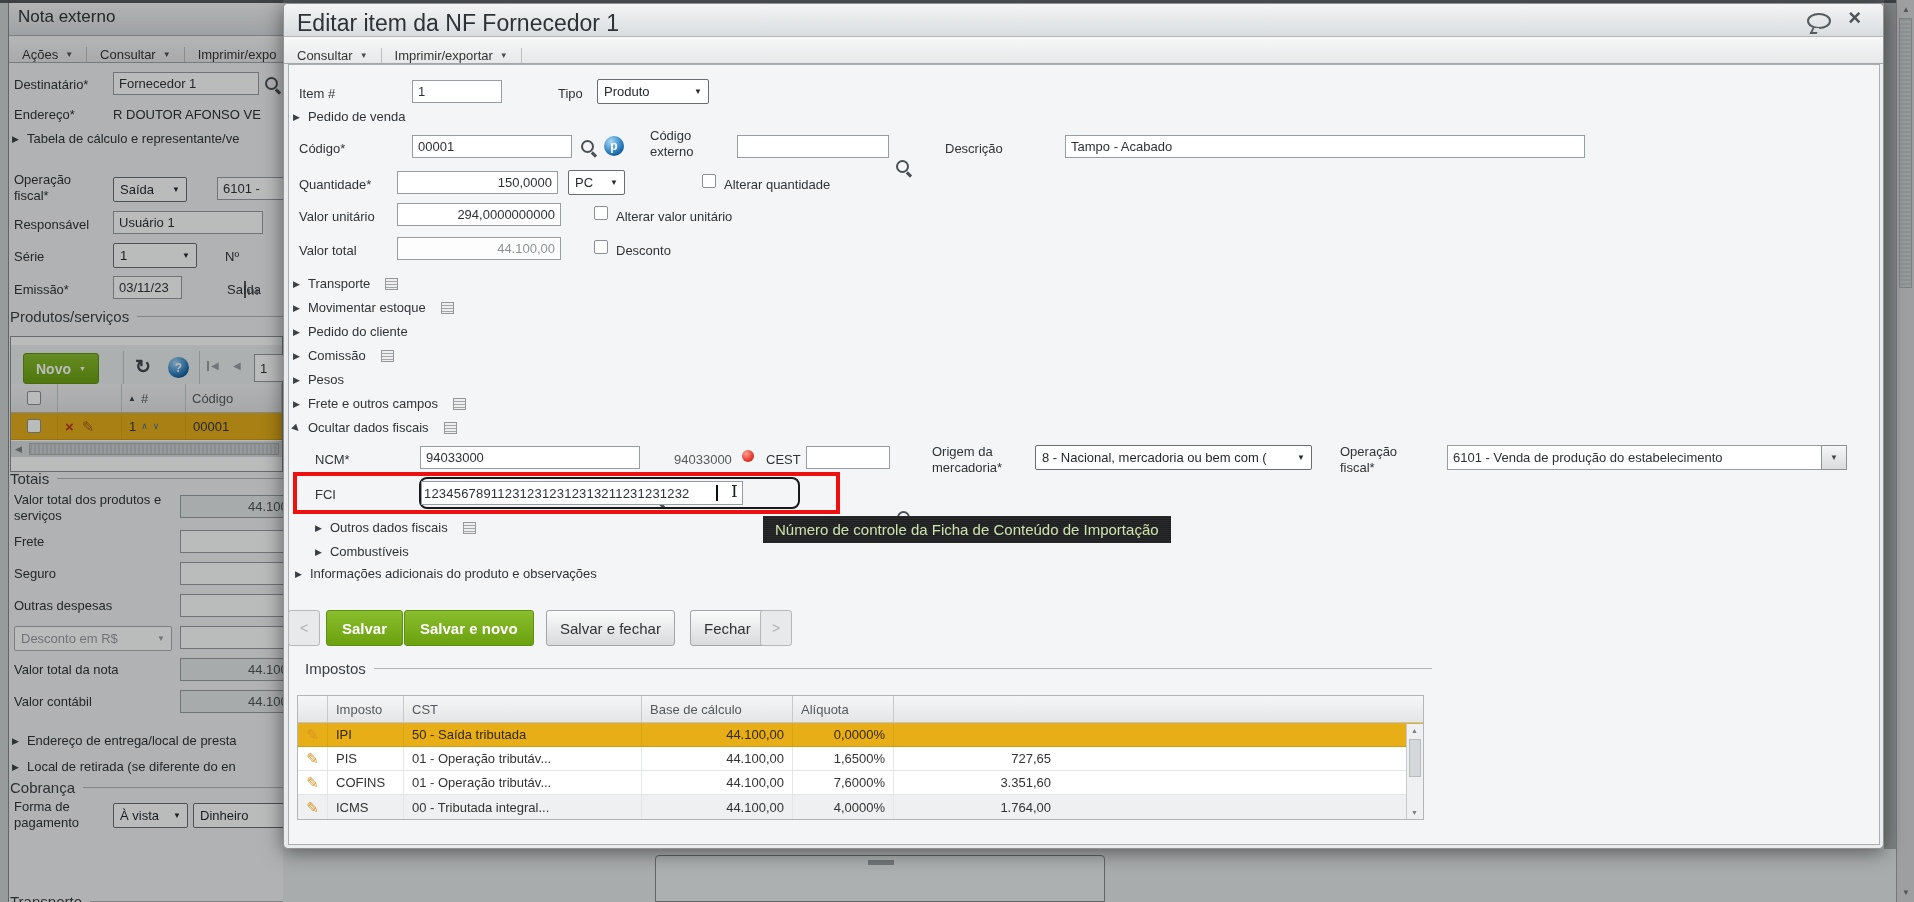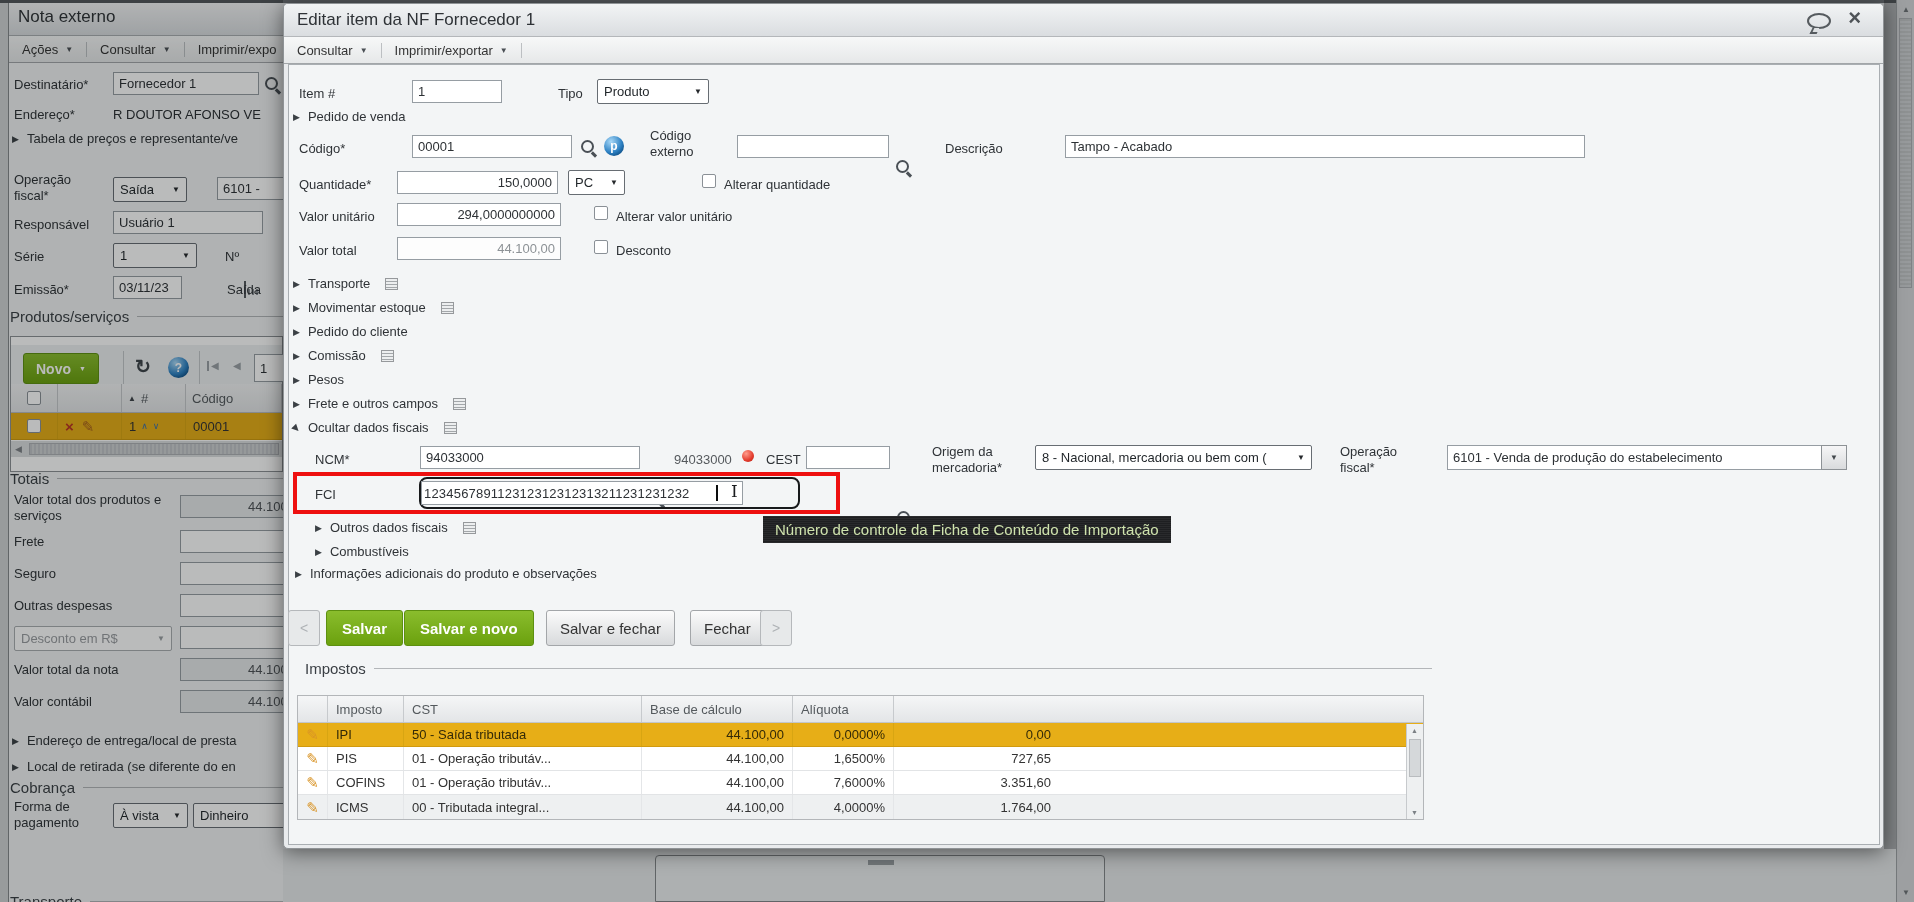--- a/index.html
+++ b/index.html
@@ -31,21 +31,21 @@
 .lock::after{content:"";position:absolute;left:0;top:7px;width:14px;height:9px;background:#6e7378;border-radius:2px}
 .cal{width:17px;height:17px;border:1px solid #54595e;background:#fbfcfc;position:relative;flex:none}
 .cal::before{content:"";position:absolute;top:1px;left:1px;right:1px;height:3px;background:#54595e}
 .cal::after{content:"";position:absolute;top:7px;left:3px;width:10px;height:6px;
   background:repeating-linear-gradient(90deg,#898e93 0 2px,transparent 2px 4px)}
 .blueic{border-radius:50%;background:radial-gradient(circle at 35% 28%,#a8d8f7,#2e82c4 55%,#12568f,#11558f);
   color:#fff;display:flex;align-items:center;justify-content:center;font-weight:bold}
 .rdot{width:12px;height:12px;border-radius:50%;background:radial-gradient(circle at 35% 30%,#ff9d8d,#e33b2d 60%,#b02013);flex:none}
 .leg{display:flex;align-items:center;gap:8px;font-size:15px;color:#3a3f44;white-space:nowrap}
 .leg .line{flex:1;height:1px;background:#b3b6b9}
-.menubar{display:flex;align-items:center;background:linear-gradient(#f7f8f8,#e6e8e9);border-bottom:1px solid #a2a6a9}
+.menubar{display:flex;align-items:flex-end;background:linear-gradient(#f7f8f8,#e6e8e9);border-bottom:1px solid #a2a6a9}
 .mitem{display:flex;align-items:center;gap:7px;padding:0 13px;border-right:1px solid #bcbfc2;font-size:13px;color:#333;white-space:nowrap}
 .mitem .car{font-size:8px;color:#4a4f54}
 .secrow{position:absolute;display:flex;align-items:center;gap:8px;white-space:nowrap}
 .btn-green{display:flex;align-items:center;justify-content:center;background:linear-gradient(#8abd2d,#6ba10e);
   border:1px solid #5d9010;border-radius:3px;color:#fff;font-weight:bold;font-size:15px;height:36px;padding:0 15px;white-space:nowrap}
 .btn-gray{display:flex;align-items:center;justify-content:center;background:linear-gradient(#fbfbfb,#d8dadc);
   border:1px solid #a3a6a9;border-radius:3px;color:#333;font-size:15px;height:36px;padding:0 13px;white-space:nowrap}
 .btn-nav{display:flex;align-items:center;justify-content:center;background:#e7e9ea;border:1px solid #b5b8bb;
   border-radius:3px;color:#aeb2b5;font-size:14px;height:36px;width:32px}
 .th{display:flex;align-items:center;padding:0 8px;border-right:1px solid #c7cacd;color:#54595d;font-size:13px;white-space:nowrap;overflow:hidden}
@@ -93,21 +93,21 @@
   
   <div class="abs lbl" style="left:14px;top:77px">Destinatário*</div>
   <div class="inp abs" style="left:113px;top:72px;width:146px">Fornecedor 1</div>
   <span class="mag abs" style="left:264px;top:76px"></span>
 
   <div class="abs lbl" style="left:14px;top:107px">Endereço*</div>
   <div class="abs lbl" style="left:113px;top:107px;color:#2a2e32">R DOUTOR AFONSO VE</div>
 
   <div class="secrow" style="left:12px;top:131px">
     <span class="tri">▶</span>
-    <span class="lbl">Tabela de preços e representante/ve</span>
+    <span class="lbl">Tabela de cálculo e representante/ve</span>
   </div>
 
   <div class="abs lbl" style="left:14px;top:172px;width:92px;white-space:normal">Operação fiscal*</div>
   <div class="sel abs" style="left:113px;top:177px;width:74px">
       <span>Saída</span>
       <span class="car">▼</span>
     </div>
   <span class="lock abs" style="left:196px;top:179px"></span>
   <div class="inp abs" style="left:217px;top:177px;width:80px">6101 -</div>
 
@@ -244,21 +244,21 @@
   </div>
 
   
   <div class="dim" style="left:0;top:0;width:283px;height:902px"></div>
   <div class="dim" style="left:1884px;top:0;width:30px;height:849px"></div>
   <div class="dim" style="left:283px;top:849px;width:1631px;height:53px"></div>
 
   
   <div class="abs" style="left:283px;top:3px;width:1601px;height:846px;background:#e9ebed;border:1px solid #8f9396;border-radius:5px;box-shadow:0 3px 20px rgba(0,0,0,.5);z-index:50"></div>
   <div class="abs" style="left:284px;top:4px;width:1599px;height:33px;background:linear-gradient(#f2f4f5,#dadde0);border-bottom:1px solid #b4b7ba;border-radius:4px 4px 0 0;z-index:51">
-    <div class="abs" style="left:13px;top:6px;font-size:17px;color:#2e3236;white-space:nowrap">Editar item da NF Fornecedor 1</div>
+    <div class="abs" style="left:13px;top:6px;font-size:23px;color:#2e3236;white-space:nowrap">Editar item da NF Fornecedor 1</div>
     <div class="abs" style="right:52px;top:9px;width:24px;height:16px;border:2px solid #565b5f;border-radius:50%">
       <div class="abs" style="left:2px;top:13px;width:7px;height:6px;background:#dde0e2;border-left:2px solid #565b5f;border-bottom:2px solid #565b5f;transform:skewX(-25deg)"></div>
     </div>
     <div class="abs" style="right:22px;top:1px;font-size:22px;font-weight:bold;color:#4e5357">×</div>
   </div>
   <div class="menubar abs" style="left:284px;top:37px;width:1599px;height:27px;z-index:51">
     <div class="mitem">
         <span>Consultar</span>
         <span class="car">▼</span>
       </div>
@@ -414,21 +414,20 @@
         <div class="th" style="width:101px;height:100%">Alíquota</div>
       </div>
       <div class="flex" style="height:24px;background:#e7ae17;border-bottom:1px solid #d19a0e;color:#332a08">
         <div class="td" style="width:30px;height:100%;justify-content:center;border-color:#d8a512">
             <span class="pencil">✎</span>
           </div>
         <div class="td" style="width:76px;height:100%;border-color:#d8a512">IPI</div>
         <div class="td" style="width:238px;height:100%;border-color:#d8a512">50 - Saída tributada</div>
         <div class="td r" style="width:151px;height:100%;border-color:#d8a512">44.100,00</div>
         <div class="td r" style="width:101px;height:100%;border-color:#d8a512">0,0000%</div>
-        <div class="td r" style="flex:1;height:100%;border-right:none;padding-right:372px">0,00</div>
       </div>
       <div class="flex" style="height:24px;background:#fff;border-bottom:1px solid #e2e4e6">
         <div class="td" style="width:30px;height:100%;justify-content:center">
             <span class="pencil">✎</span>
           </div>
         <div class="td" style="width:76px;height:100%">PIS</div>
         <div class="td" style="width:238px;height:100%">01 - Operação tributáv...</div>
         <div class="td r" style="width:151px;height:100%">44.100,00</div>
         <div class="td r" style="width:101px;height:100%">1,6500%</div>
         <div class="td r" style="flex:1;height:100%;border-right:none;padding-right:372px">727,65</div>

